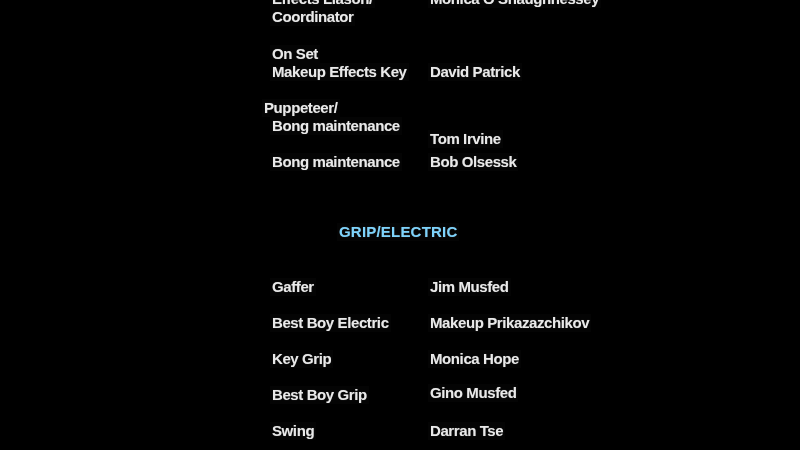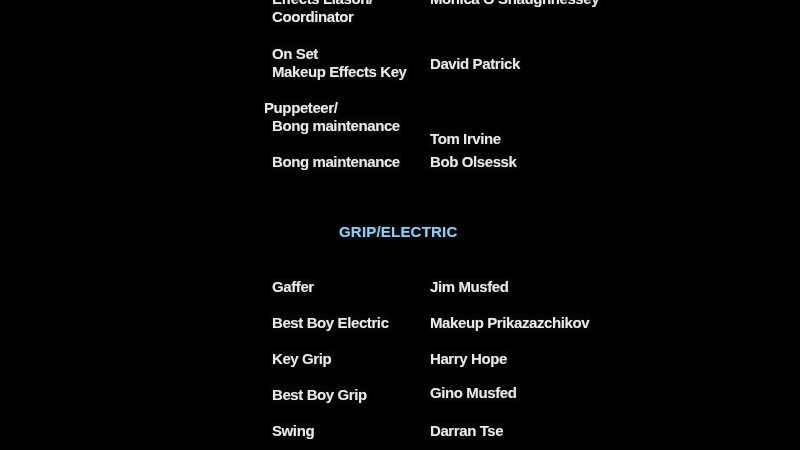--- a/index.html
+++ b/index.html
@@ -41,21 +41,21 @@
 
   <div>
     <span class="ln" style="left:272px; top:-10px">Effects Liason/</span>
     <span class="ln" style="left:272px; top:8px">Coordinator</span>
     <span class="ln" style="left:430px; top:-10px">Monica O Shaughnessey</span>
   </div>
 
   <div>
     <span class="ln" style="left:272px; top:45px">On Set</span>
     <span class="ln" style="left:272px; top:63px">Makeup Effects Key</span>
-    <span class="ln" style="left:430px; top:55px">David Patrick</span>
+    <span class="ln" style="left:430px; top:63px">David Patrick</span>
   </div>
 
   <div>
     <span class="ln" style="left:264px; top:99px">Puppeteer/</span>
     <span class="ln" style="left:272px; top:117px">Bong maintenance</span>
     <span class="ln" style="left:430px; top:130px">Tom Irvine</span>
   </div>
 
   <div>
     <span class="ln" style="left:272px; top:153px">Bong maintenance</span>
@@ -69,21 +69,21 @@
     <span class="ln" style="left:430px; top:278px">Jim Musfed</span>
   </div>
 
   <div>
     <span class="ln" style="left:272px; top:314px">Best Boy Electric</span>
     <span class="ln" style="left:430px; top:314px">Makeup Prikazazchikov</span>
   </div>
 
   <div>
     <span class="ln" style="left:272px; top:350px">Key Grip</span>
-    <span class="ln" style="left:430px; top:350px">Harry Hope</span>
+    <span class="ln" style="left:430px; top:350px">Monica Hope</span>
   </div>
 
   <div>
     <span class="ln" style="left:272px; top:386px">Best Boy Grip</span>
     <span class="ln" style="left:430px; top:384px">Gino Musfed</span>
   </div>
 
   <div>
     <span class="ln" style="left:272px; top:422px">Swing</span>
     <span class="ln" style="left:430px; top:422px">Darran Tse</span>

